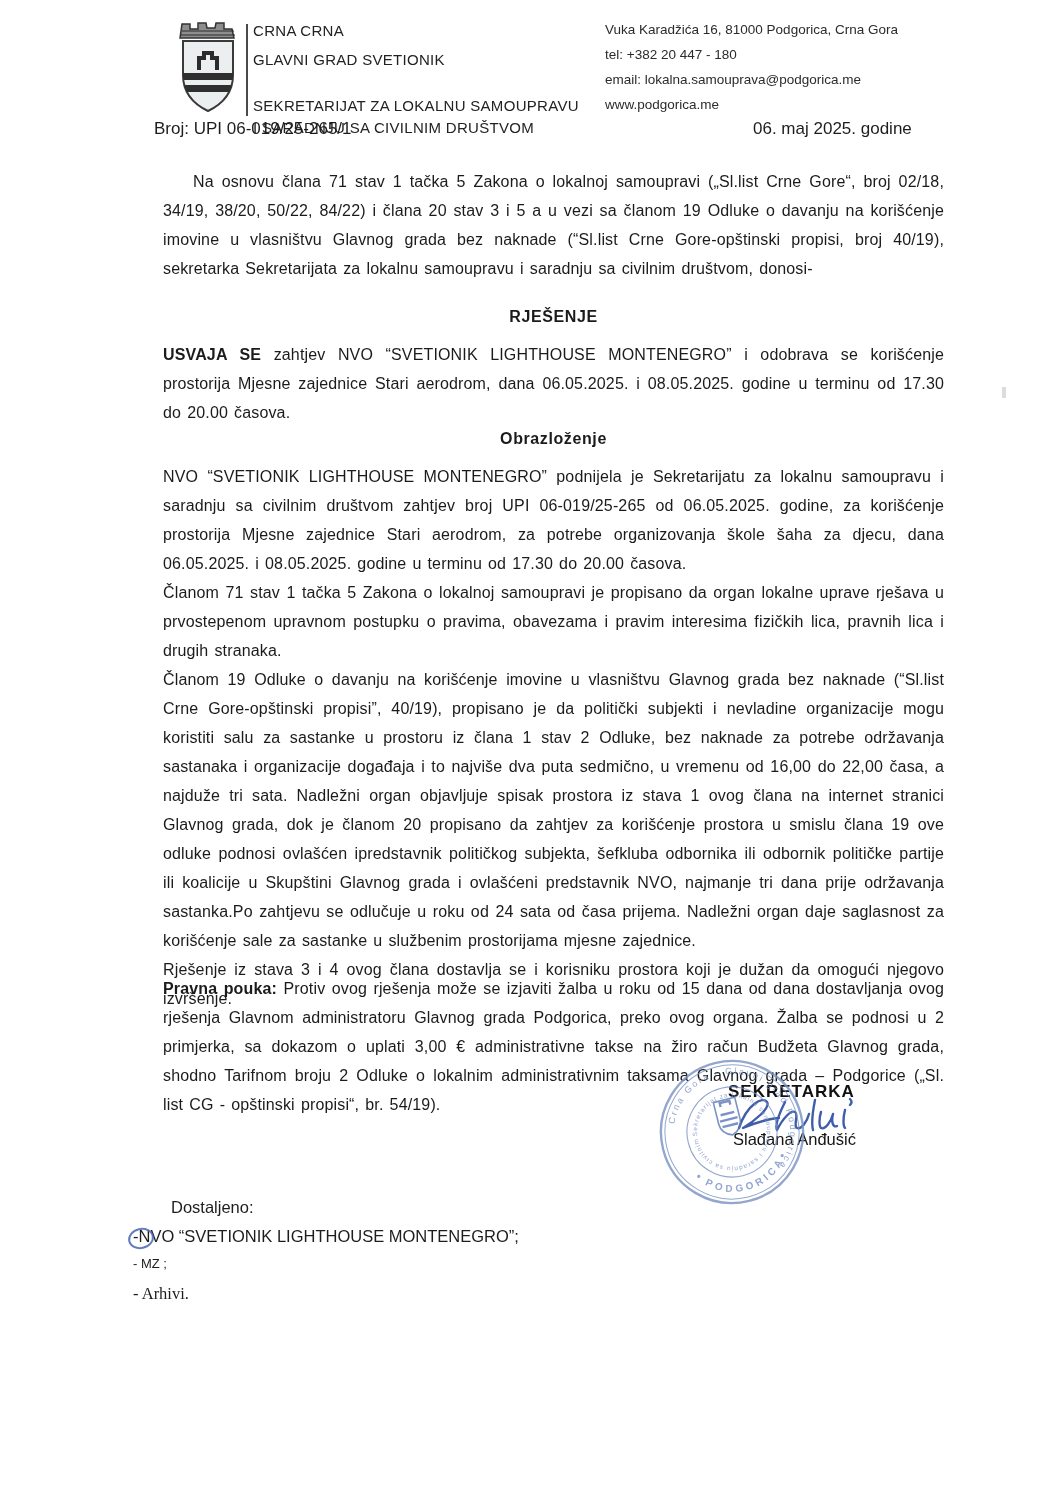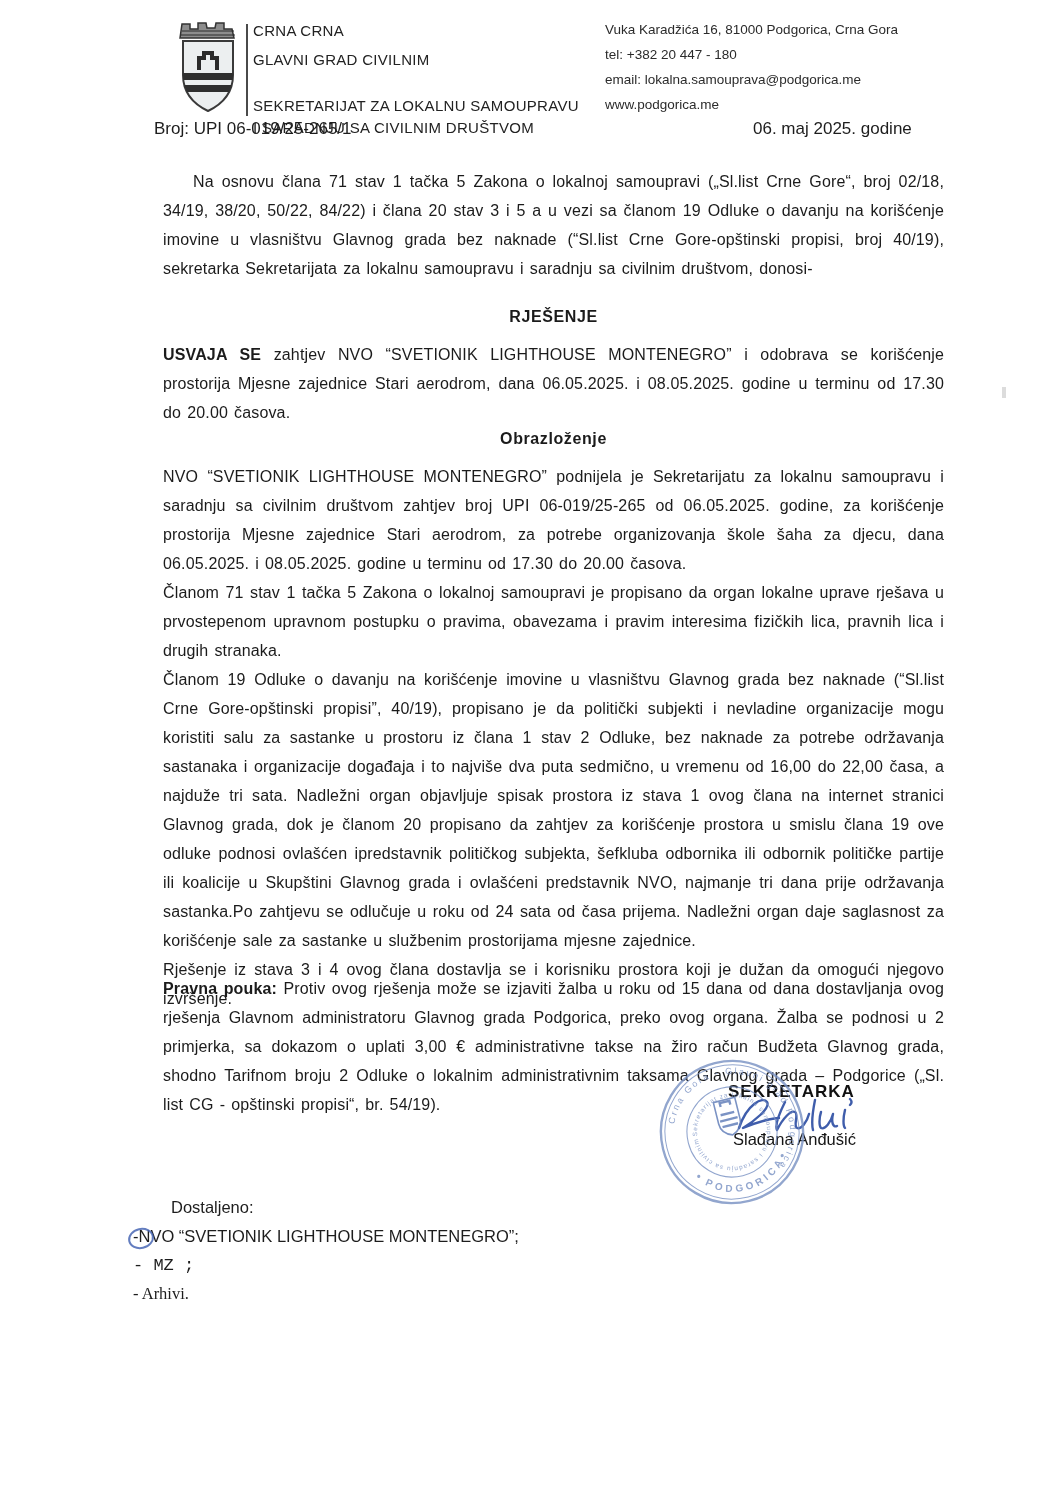--- a/index.html
+++ b/index.html
@@ -36,21 +36,21 @@
   .sec-explanation{top:462px;}
   .sec-legal{top:974px;}
   
   .secretary-role{left:728px; top:1082px; font-size:17px; font-weight:bold; letter-spacing:1px; color:#111;}
   .sig-svg{left:733px; top:1094px;}
   .secretary-name{left:733px; top:1130px; font-size:16.5px; color:#151515;}
   .stamp{left:657px; top:1057px; width:150px; height:150px; opacity:.82; transform:rotate(-14deg); pointer-events:none;}
   
   .dist-label{left:171px; top:1198px; font-size:16.5px;}
   .dist-1{left:133px; top:1227px; font-size:16.5px;}
-  .dist-2{left:133px; top:1256px; font-size:17px;font-family:Liberation Mono, monospace;}
+  .dist-2{left:133px; top:1256px; font-size:13px;}
   .dist-3{left:133px; top:1284px; font-size:16.5px;font-family:Liberation Serif, serif;}
   .pen-mark{
     left:128px; top:1228px; width:22px; height:17px;
     border:2px solid rgba(72,102,180,.85); border-radius:50%;
     transform:rotate(-12deg);
   }
   .artifact{left:1002px; top:387px; width:4px; height:11px; background:#dcdcdc;}
 </style>
 </head>
 <body>
@@ -77,21 +77,21 @@
       <rect x="10" y="55" width="52" height="7" fill="#2f2f2f"></rect>
       <rect x="10" y="67" width="52" height="7" fill="#2f2f2f"></rect>
       <path d="M27 52 v-12 h5 v-5 h8 v5 h5 v12" fill="none" stroke="#2b2b2b" stroke-width="4"></path>
     </g>
   </svg>
 
   <div class="abs divider"></div>
 
   <div class="abs org-lines">
     <div class="org-l1">CRNA CRNA</div>
-    <div class="org-l2">GLAVNI GRAD CIVILNIM</div>
+    <div class="org-l2">GLAVNI GRAD SVETIONIK</div>
     <div class="org-l3">SEKRETARIJAT ZA LOKALNU SAMOUPRAVU</div>
     <div>I SARADNJU SA CIVILNIM DRUŠTVOM</div>
   </div>
 
   <div class="abs contact">
     <div>Vuka Karadžića 16, 81000 Podgorica, Crna Gora</div>
     <div>tel: +382 20 447 - 180</div>
     <div>email: lokalna.samouprava@podgorica.me</div>
     <div>www.podgorica.me</div>
   </div>

